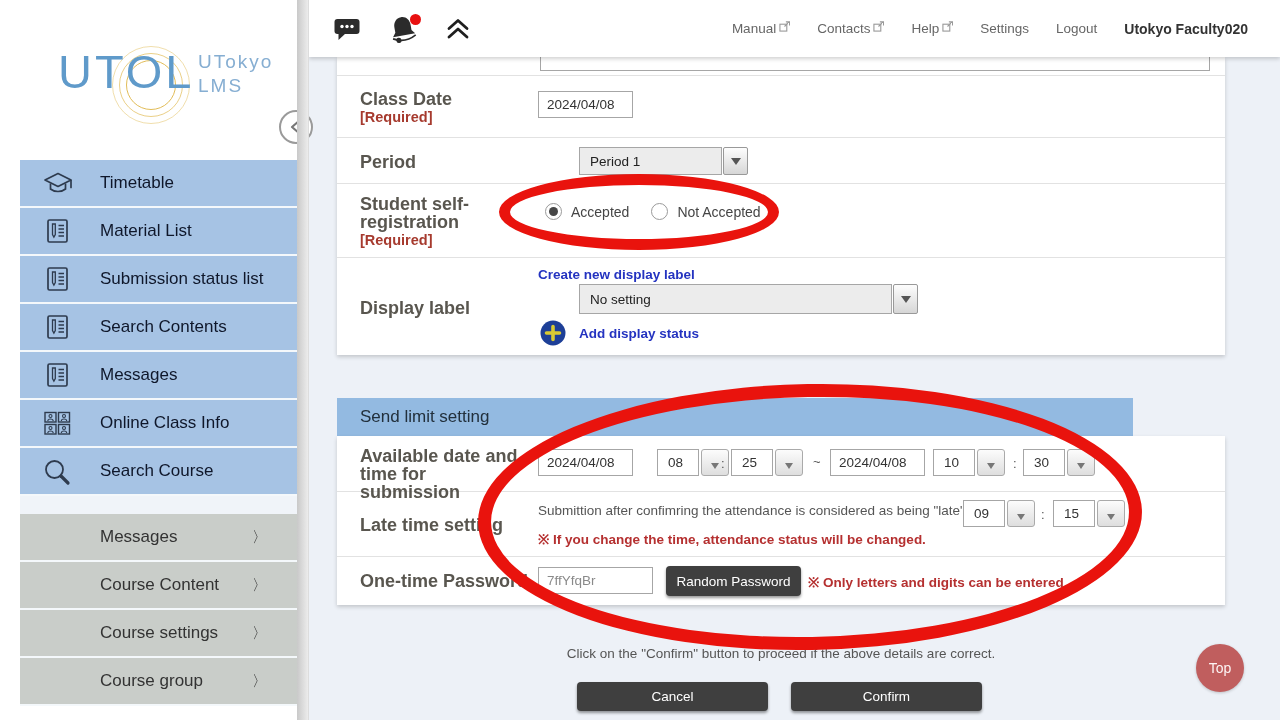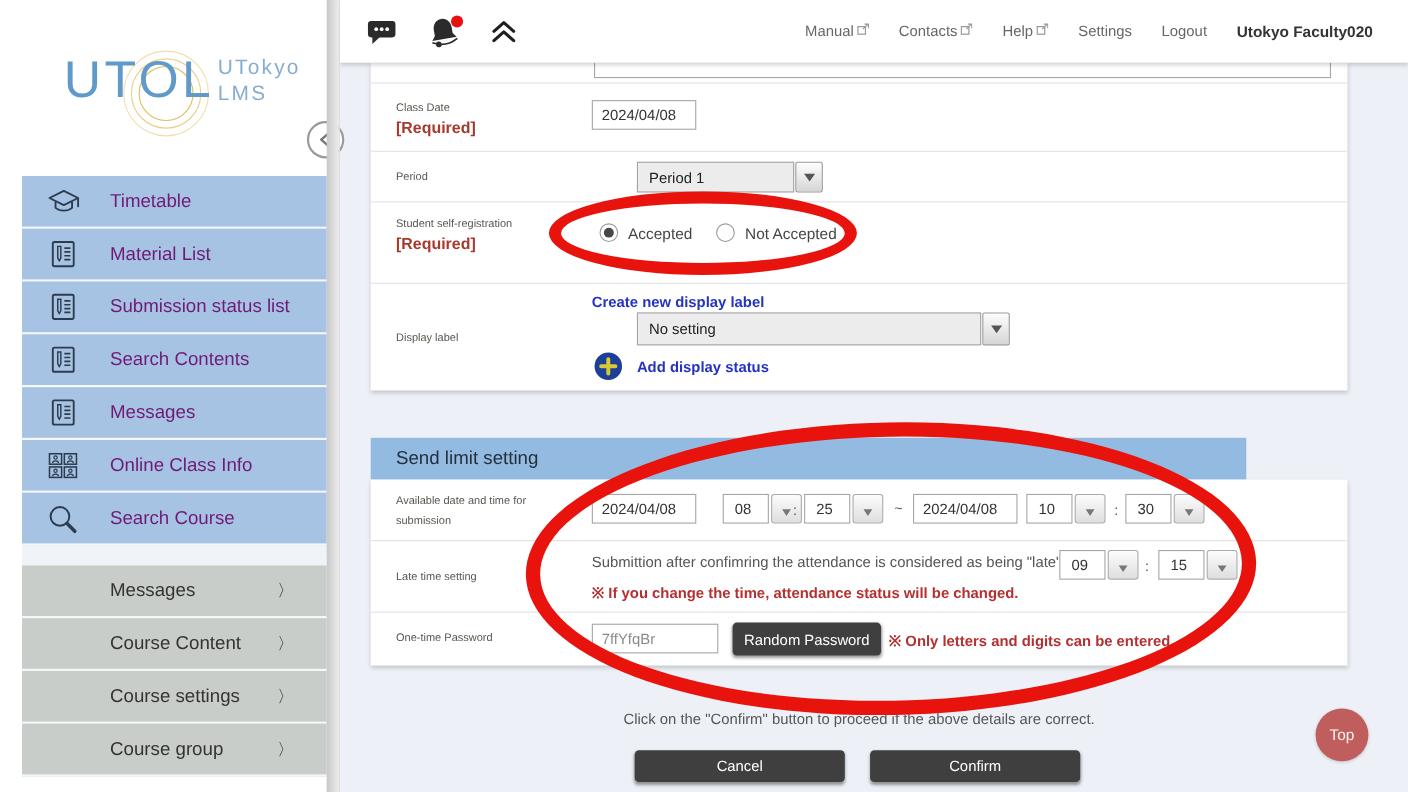--- a/index.html
+++ b/index.html
@@ -13,42 +13,42 @@
   .logo-area { position:relative; height:160px; background:#fff; }
   .logo-text { position:absolute; left:38px; top:44px; font-size:47px; color:#5f9aca; letter-spacing:3px; font-weight:400; }
   .ring { position:absolute; border-radius:50%; }
   .r1 { left:92px; top:46px; width:78px; height:78px; border:1px solid rgba(222,181,70,.45); }
   .r2 { left:99px; top:53px; width:64px; height:64px; border:1px solid rgba(222,181,70,.65); }
   .r3 { left:106px; top:60px; width:50px; height:50px; border:1px solid rgba(222,181,70,.9); }
   .logo-sub { position:absolute; left:178px; top:50px; font-size:19px; color:#86aed2; letter-spacing:2px; line-height:24px; }
   .collapse-btn { position:absolute; left:258px; top:109px; width:36px; height:36px; cursor:pointer; }
   .nav-item { height:48px; border-bottom:2px solid #f4f8fb; background:#a6c3e4; display:flex; align-items:center; padding-left:22px; }
   .nav-item .nicon { width:34px; height:28px; margin-right:24px; flex:none; }
-  .nav-item .nlabel { font-size:17px; color:#701a75; }
+  .nav-item .nlabel { font-size:17px; color:#0f172a; }
   .nav-gap { height:18px; background:#f0f4f9; }
   .nav-sub { height:48px; border-bottom:2px solid #f4f8fb; background:#c9cdc9; display:flex; align-items:center; justify-content:space-between; padding:0 30px 0 80px; }
   .nav-sub .nlabel { font-size:17px; color:#333; }
   .nav-sub .chev { font-size:15px; color:#333; }
 
   
   .topbar { position:absolute; left:309px; top:0; width:971px; height:57px; background:#fff;
             box-shadow:0 2px 4px rgba(0,0,0,.18); z-index:4; display:flex; align-items:center;text-align:center; }
   .tb-icon { cursor:pointer; flex:none; }
   .tb-chat { margin-left:24px; }
   .tb-bell { margin-left:26px; }
   .tb-chev { margin-left:20px; }
   .tb-right { margin-left:auto; display:flex; align-items:center; gap:27px; padding-right:32px; }
   .tb-link { font-size:13.5px; color:#666; cursor:pointer; display:flex; align-items:flex-start; gap:3px; }
   .tb-user { font-size:14px; color:#333; font-weight:bold; }
 
   
   .card1 { position:absolute; left:337px; top:57px; width:888px; height:298px; background:#fff;
            box-shadow:0 2px 4px rgba(0,0,0,.18); overflow:hidden; z-index:2; }
   .frow { position:relative; border-bottom:1px solid #e2e2e2; }
-  .flabel { font-weight:normal; color:#59564f; font-size:10px; line-height:18px; }
+  .flabel { font-weight:bold; color:#59564f; font-size:18px; line-height:18px; }
   .req { color:#a63a2e; font-weight:bold; font-size:14.5px; line-height:18px; }
   .tbox { border:1px solid #a6a6a6; background:#fff; height:27px; font-size:13.5px; color:#333;
           padding:0 8px; font-family:"Liberation Sans",sans-serif; }
   .sel { display:flex;padding-left:41px; }
   .sel-text { background:#ececec; border:1px solid #a6a6a6; height:28px; display:flex; align-items:center; padding:0 10px; font-size:13.5px; color:#222; }
   .sel-btn { width:25px; height:28px; margin-left:1px; border:1px solid #999; border-radius:2px;
              background:linear-gradient(#fdfdfd,#d6d6d6); display:flex; align-items:center; justify-content:center; cursor:pointer; }
   .arrow-down { width:0; height:0; border-left:5px solid transparent; border-right:5px solid transparent; border-top:7px solid #555; }
   .spin { display:flex; position:absolute; }
   .spin-box { width:42px; border:1px solid #a6a6a6; background:#fff; height:27px; display:flex; align-items:center; padding-left:10px; font-size:13.5px; color:#333; }

